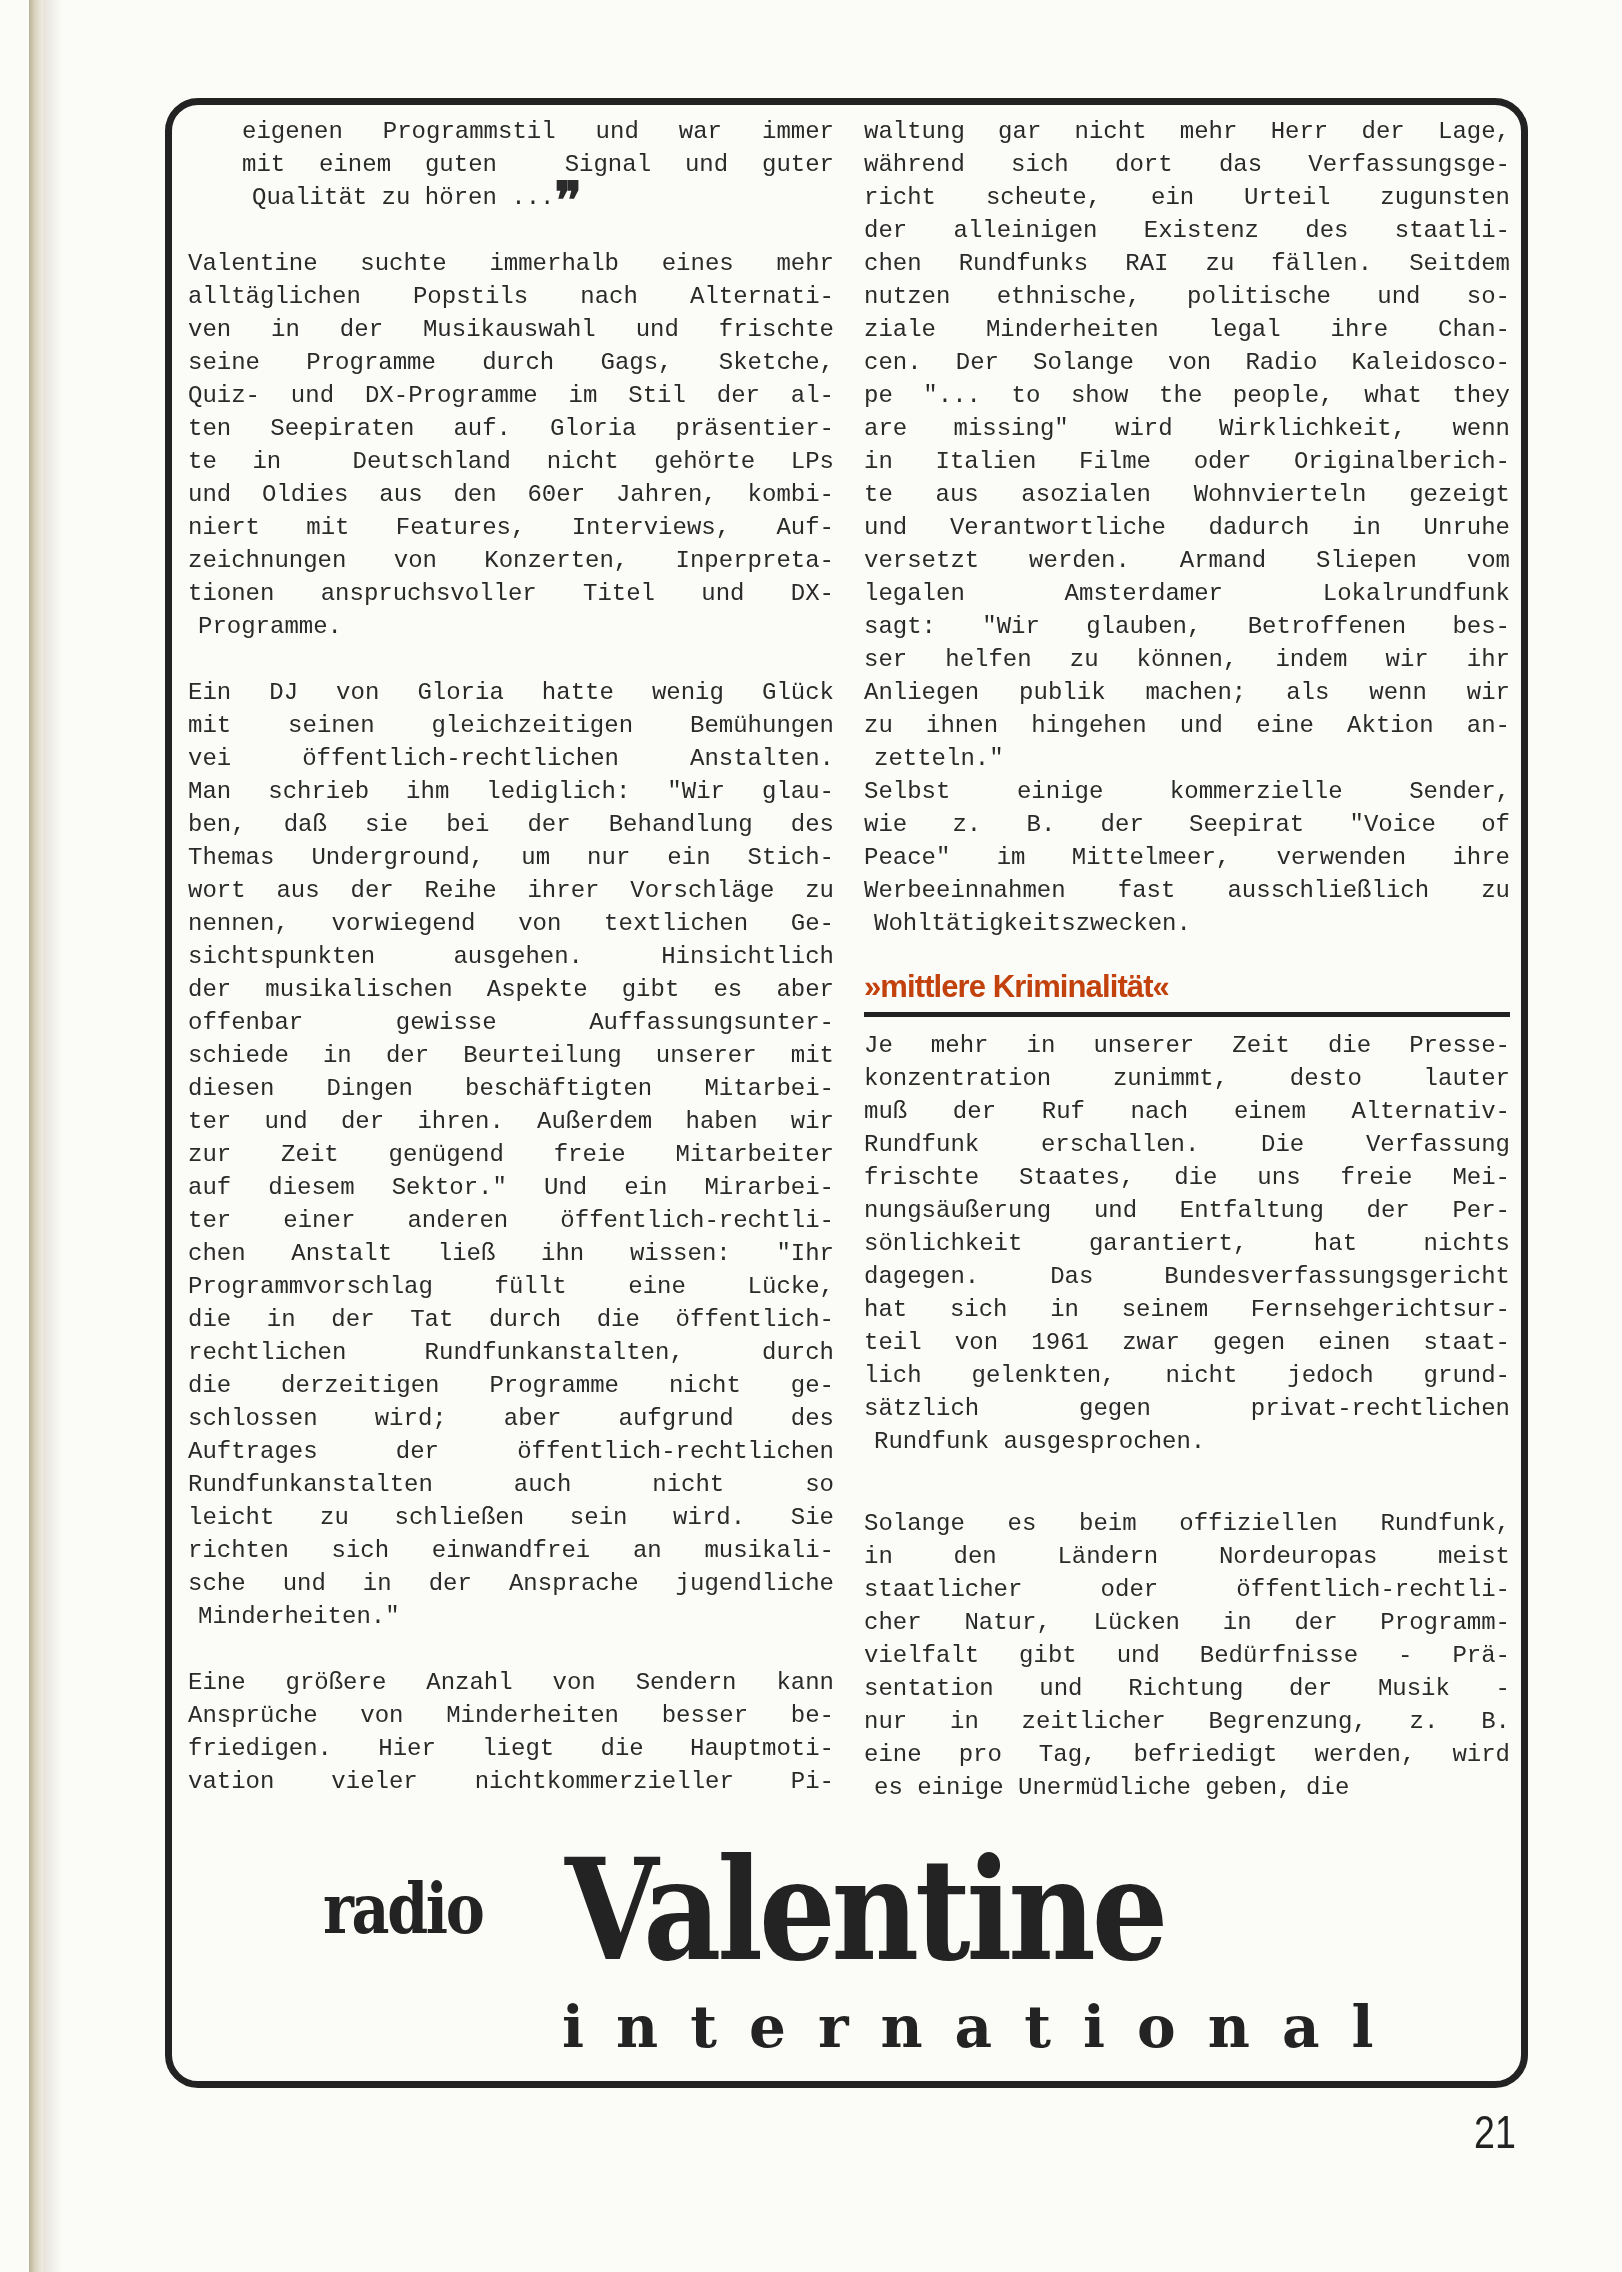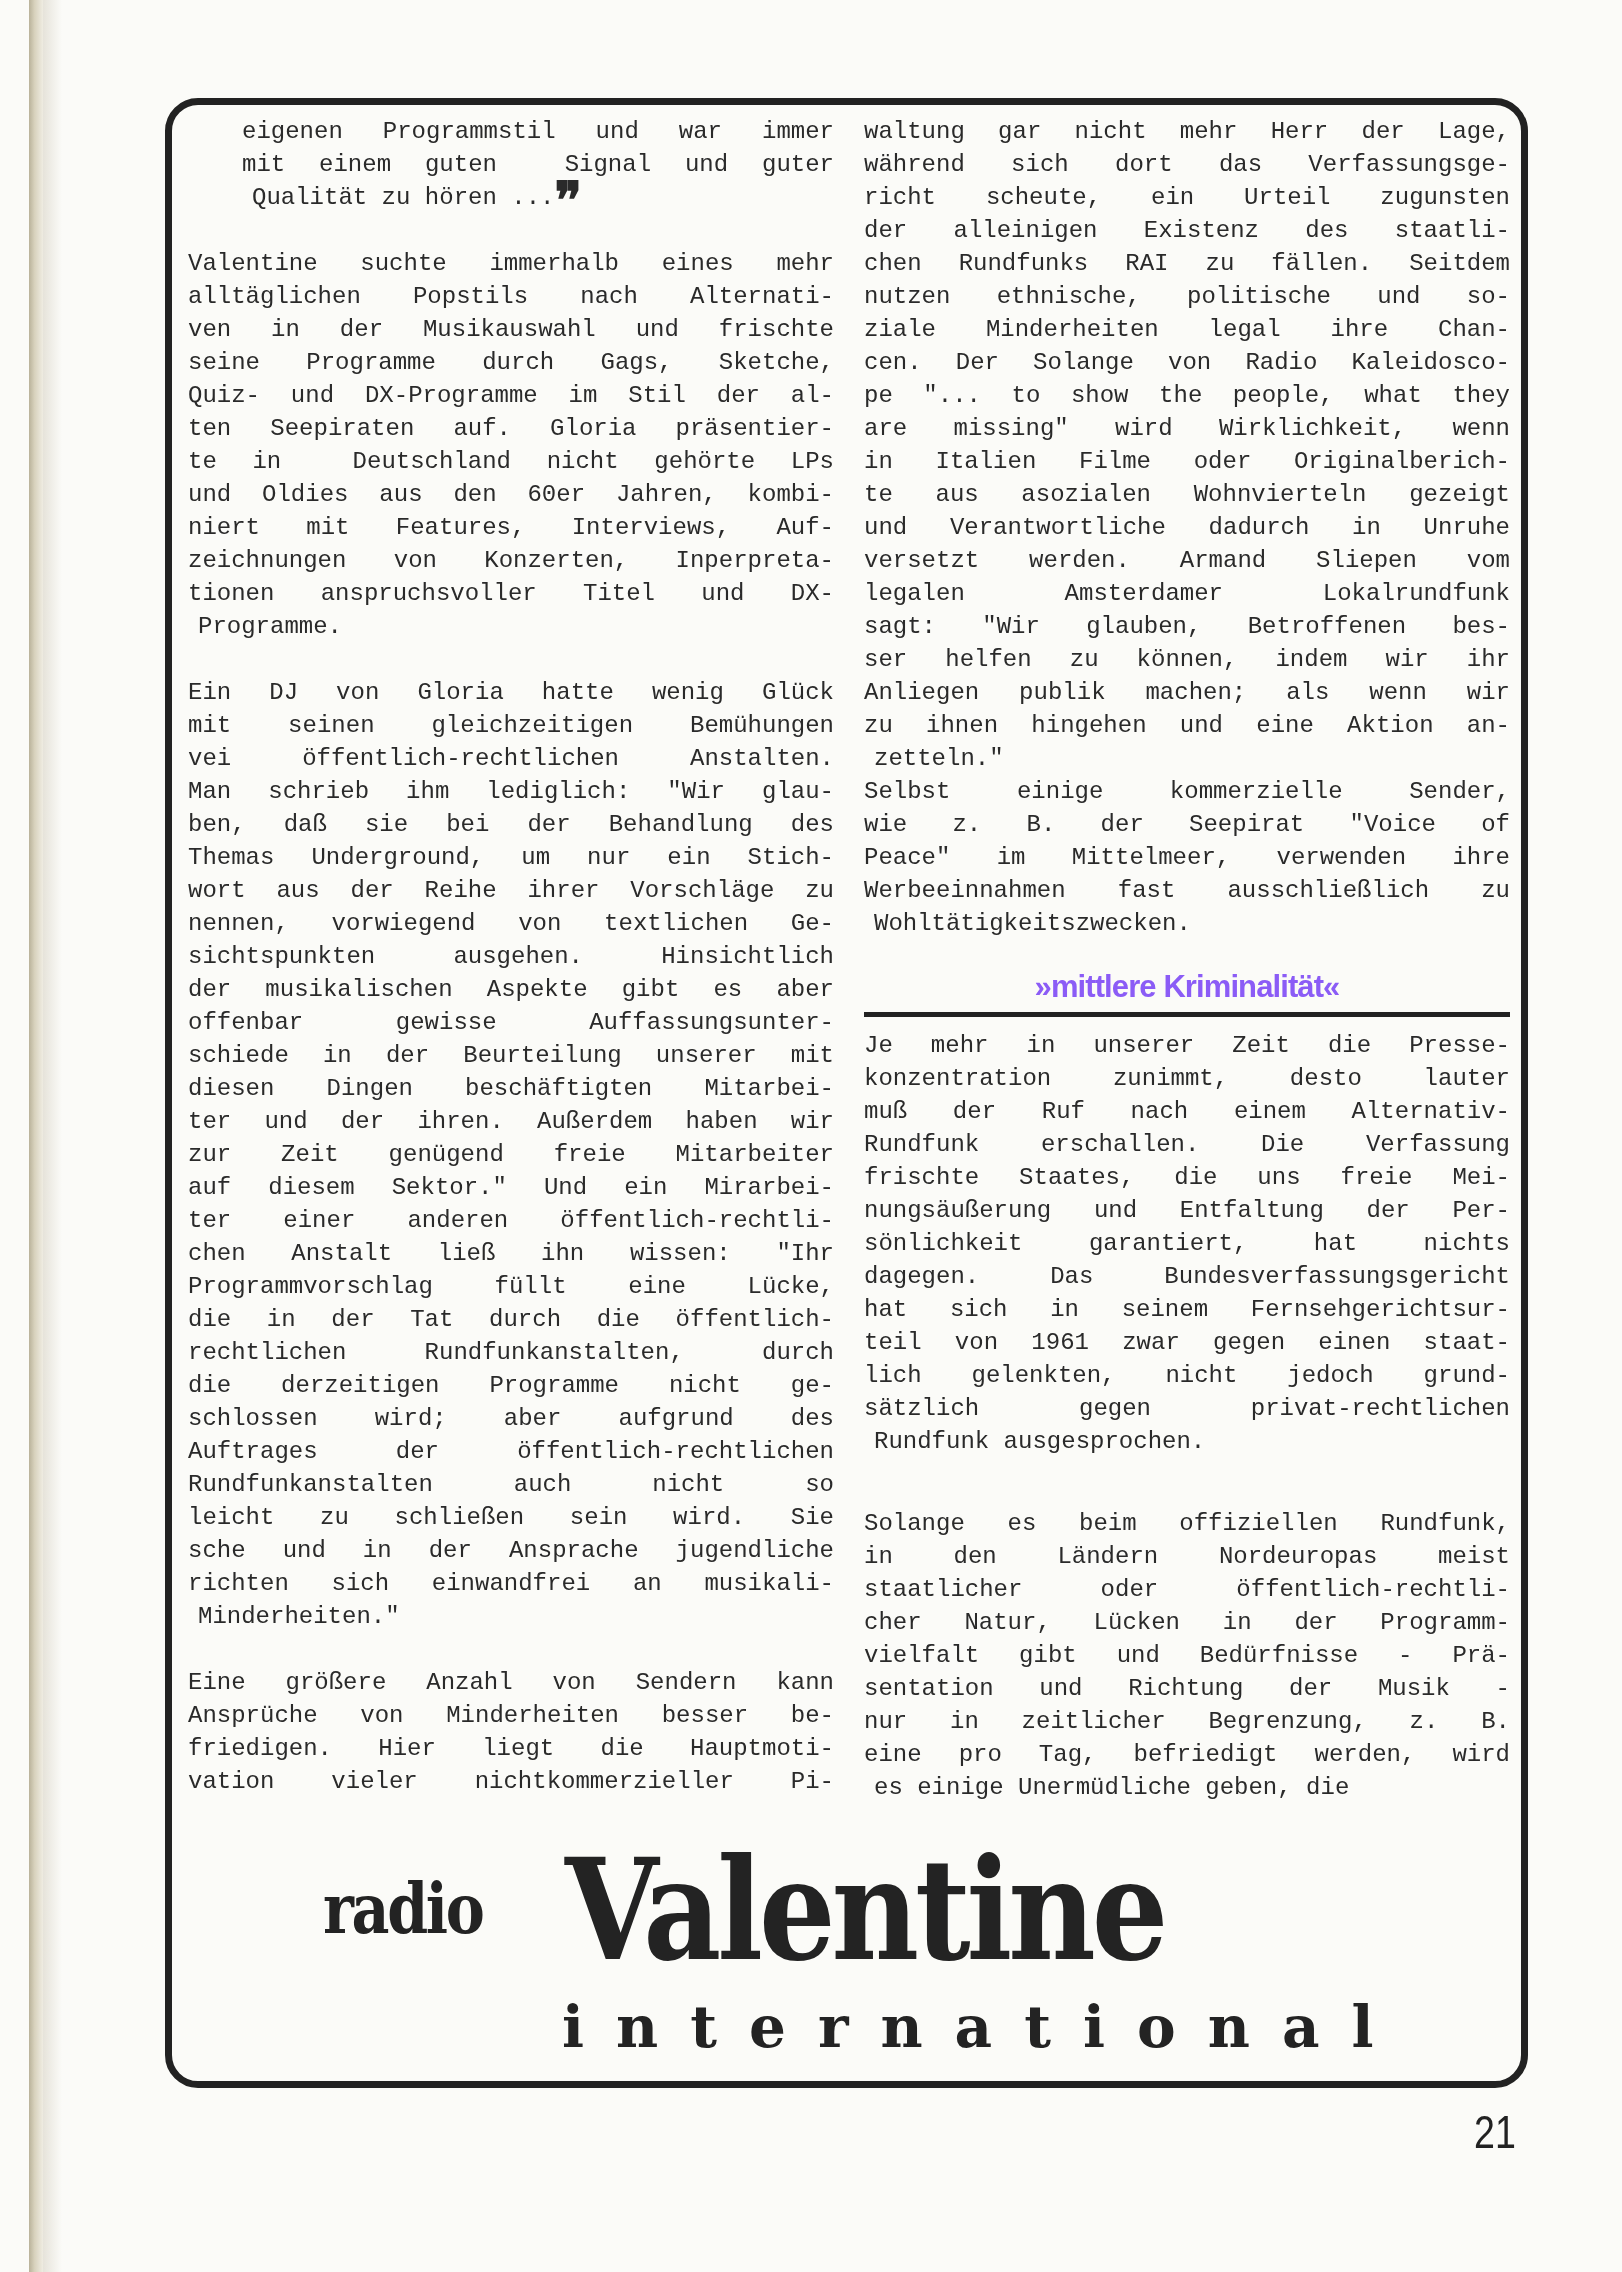--- a/index.html
+++ b/index.html
@@ -56,22 +56,21 @@
     position: relative; top: 14px;
     letter-spacing: -5.6px;
   }
   .heading {
     font-family: "Liberation Sans", sans-serif;
     font-weight: bold;
     font-size: 31px;
     letter-spacing: -0.9px;
     line-height: 37px;
     margin-top: 28px;
-    color: #8b5cf6;
-    text-align: center;
+    color: #c2410c;
   }
   .heading-rule {
     height: 5.6px; background: #222; margin: 6.6px 0 12px 0;
   }
   .logo {
     position: absolute;
     left: 323px; top: 1854px;
     width: 1086px;
     font-family: "DejaVu Serif", serif;
     color: #232323;
@@ -156,22 +155,22 @@
       <span class="line">ter einer anderen öffentlich-rechtli-</span>
       <span class="line">chen Anstalt ließ ihn wissen: "Ihr</span>
       <span class="line">Programmvorschlag füllt eine Lücke,</span>
       <span class="line">die in der Tat durch die öffentlich-</span>
       <span class="line">rechtlichen Rundfunkanstalten, durch</span>
       <span class="line">die derzeitigen Programme nicht ge-</span>
       <span class="line">schlossen wird; aber aufgrund des</span>
       <span class="line">Auftrages der öffentlich-rechtlichen</span>
       <span class="line">Rundfunkanstalten auch nicht so</span>
       <span class="line">leicht zu schließen sein wird. Sie</span>
+      <span class="line">richten sich einwandfrei an musikali-</span>
       <span class="line">sche und in der Ansprache jugendliche</span>
-      <span class="line">richten sich einwandfrei an musikali-</span>
       <span class="line last">Minderheiten."</span>
     </div>
   <span class="gap"></span>
   <div id="lp2">
       <span class="line">Eine größere Anzahl von Sendern kann</span>
       <span class="line">Ansprüche von Minderheiten besser be-</span>
       <span class="line">friedigen. Hier liegt die Hauptmoti-</span>
       <span class="line">vation vieler nichtkommerzieller Pi-</span>
     </div>
 </div>

